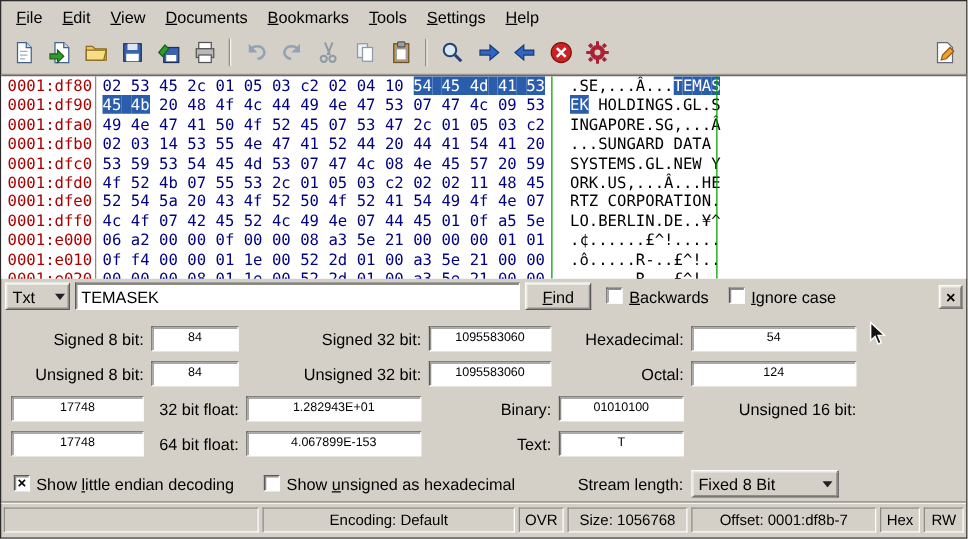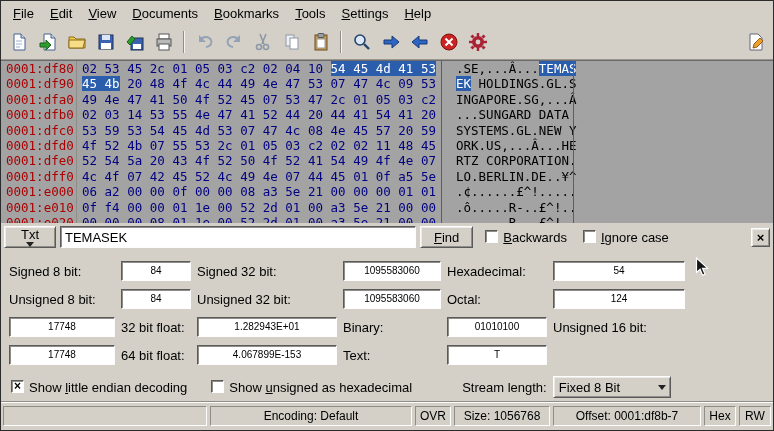--- a/index.html
+++ b/index.html
@@ -15,21 +15,21 @@
 
   
   .toolbar{height:34px;flex:0 0 34px;display:flex;align-items:center;padding:0 4px;gap:2px;
            border-bottom:1px solid #9a968e;}
   .tbtn{width:27px;height:27px;display:flex;align-items:center;justify-content:center;
         background:transparent;border:1px solid transparent;padding:0;}
   .tsep{width:0;height:22px;border-left:1px solid #8f8d88;border-right:1px solid #f5f4f0;margin:0 4px;}
   .tspacer{flex:1;}
 
   
-  .hexview{flex:1 1 auto;background:#a3a3a3;overflow:hidden;position:relative;
+  .hexview{flex:1 1 auto;background:#ffffff;overflow:hidden;position:relative;
            border-top:1px solid #6a6a6a;
            font-family:"DejaVu Sans Mono",monospace;font-size:12.5px;}
   .vline{position:absolute;top:0;bottom:0;width:1px;background:#8f8d88;}
   .vline.green{background:#00a000;}
   .hexrow{display:flex;white-space:pre;line-height:15.4px;}
   .hexoff{color:#aa0000;width:72px;padding-left:5px;box-sizing:border-box;flex:0 0 72px;}
   .hexbytes{color:#000080;margin-left:9px;}
   .hexascii{color:#000;margin-left:20px;}
   .sel{background:#2b5dad;color:#fff;}
 
@@ -39,37 +39,37 @@
   .sunken{border:1px solid;border-color:#5a5a5a #fdfdfd #fdfdfd #5a5a5a;
           box-shadow:inset 1px 1px 0 #8f8d88;background:#fff;}
 
   
   .searchbar{height:28px;flex:0 0 28px;display:flex;align-items:center;gap:4px;padding:0 3px;}
   .combo{display:inline-flex;align-items:center;height:22px;box-sizing:border-box;cursor:default;}
   .combo-label{flex:1;padding:0 5px;}
   .combo-arrow{width:15px;display:flex;align-items:center;justify-content:center;}
   .tri{width:0;height:0;border-left:4px solid transparent;border-right:4px solid transparent;
        border-top:5px solid #222;}
-  .searchtype{width:52px;flex-direction:column;}
+  .searchtype{width:52px;}
   .searchinput{width:356px;height:22px;box-sizing:border-box;padding:0 4px;
                font-family:"Liberation Sans",sans-serif;font-size:13px;outline:none;}
   .btn{height:22px;padding:0 13px;font-family:"Liberation Sans",sans-serif;font-size:13px;cursor:default;}
   .btn u{text-decoration:underline;}
   .cb{display:inline-flex;gap:5px;cursor:default;}
   .cbbox{width:13px;height:13px;box-sizing:border-box;background:#fff;display:inline-flex;
          align-items:center;justify-content:center;font-size:12px;font-weight:bold;line-height:1;}
   .closebtn{width:19px;height:19px;padding:0;margin-left:auto;display:flex;align-items:center;
             justify-content:center;font-weight:bold;font-size:13px;}
   .cblabel u, .dopts u{text-decoration:underline;}
 
   
   .decoder{height:150px;flex:0 0 150px;box-sizing:border-box;padding:10px 8px 0;}
   .dgrid{display:grid;grid-template-columns:106px 70px 140px 98px 100px 132px;
          column-gap:6px;row-gap:8px;align-items:center;}
-  .dlabel{}
+  .dlabel{text-align:right;}
   .dfield{height:20px;box-sizing:border-box;line-height:18px;text-align:center;padding:0 5px;
           font-size:10px;}
   .dopts{display:flex;align-items:center;margin-top:11px;}
   .dopts .cb:first-child{margin-left:2px;}
   .cb2{margin-left:24px;}
   .dstream-label{margin-left:50px;margin-right:6px;}
   .streamcombo{width:118px;}
 
   
   .statusbar{height:28px;flex:0 0 28px;display:flex;align-items:center;gap:3px;padding:0 2px;

